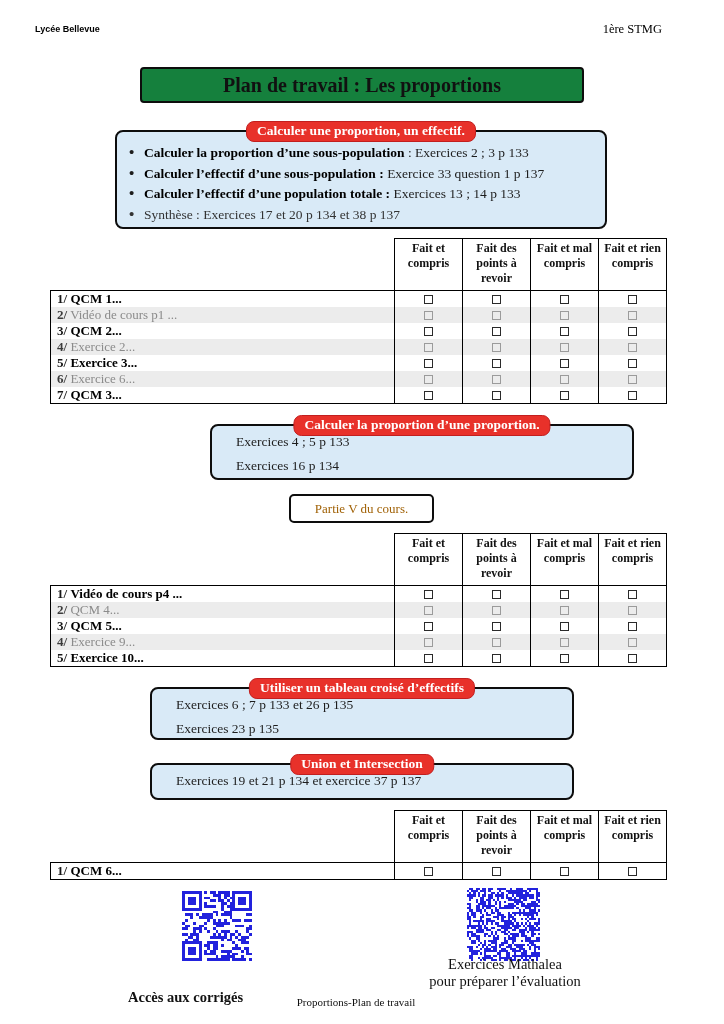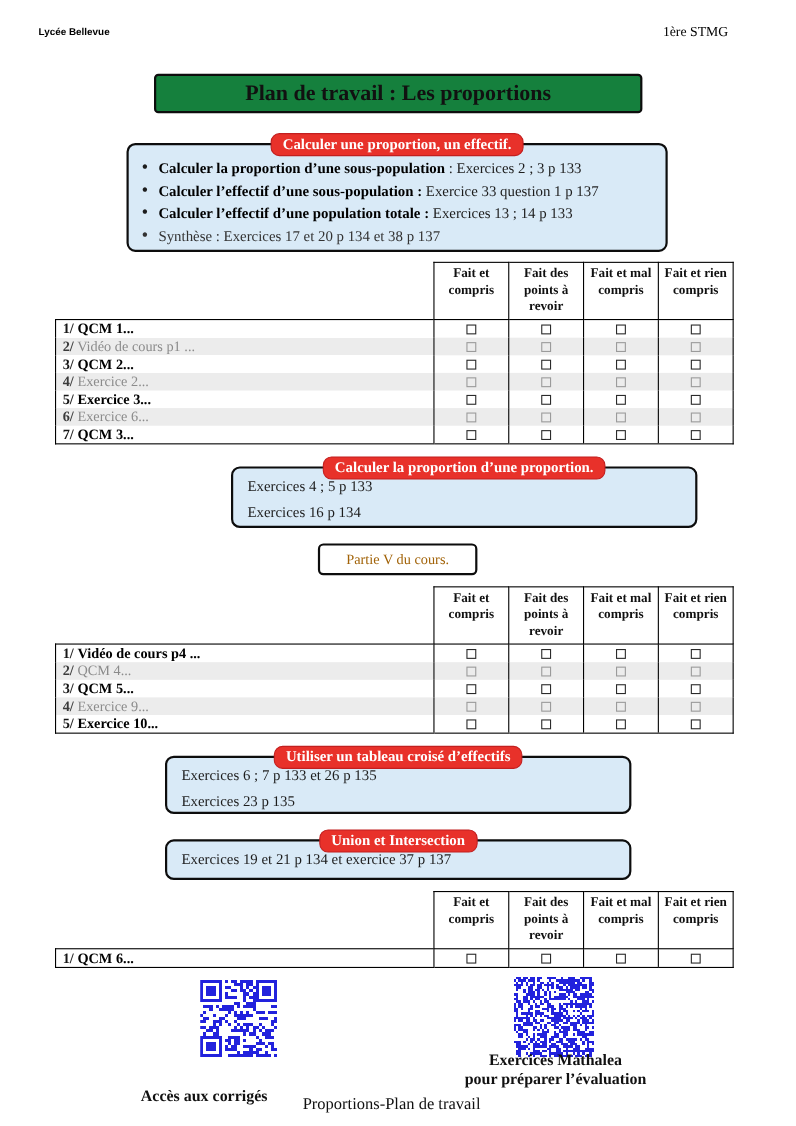--- a/index.html
+++ b/index.html
@@ -25,21 +25,21 @@
   .box1 { left:115px; top:130px; width:492px; height:99px; }
   .box1 ul { margin:13px 0 0 0; padding:0 0 0 12px; list-style:none; }
   .box1 li { position:relative; padding-left:15px; font-size:13.5px; color:#1d1d1d; margin-bottom:4.5px; }
   .box1 li::before { content:"\2022"; position:absolute; left:0; top:-1px; font-weight:bold; font-size:15px; }
   .lead { font-weight:bold; color:#000; }
   .box1 li.plain { color:#333; }
 
   .box2 { left:162px; top:424px; width:424px; height:56px;margin-left:48px; }
   .box3 { left:150px; top:687px; width:424px; height:53px; }
   .box4 { left:150px; top:763px; width:424px; height:37px; }
-  .bluebox p { margin:8px 0 0 0; padding:0 0 0 13px; font-size:13.5px; color:#1d1d1d; }
+  .bluebox p { margin:8px 0 0 0; padding:0 0 0 24px; font-size:13.5px; color:#1d1d1d; }
 
   .partie { position:absolute; left:289px; top:494px; width:145px; height:29px;
     border:2px solid #0d0d0d; border-radius:5px; background:#fff;
     text-align:center; line-height:26px; font-size:13px; color:#a16207; }
 
   .tblwrap { position:absolute; left:50px; }
   .t1 { top:238px; } .t2 { top:533px; } .t3 { top:810px; }
   table.ptable { border-collapse:collapse; table-layout:fixed; width:616px;
     font-family:"Liberation Serif", serif; }
   table.ptable col.lblcol { width:344px; }
@@ -62,22 +62,22 @@
   .box { display:inline-block; width:9px; height:9px; border:1.3px solid #2a2a2a;
     background:transparent; vertical-align:middle; margin-top:-2px; cursor:pointer; }
   tr.alt .box { border-color:#9b9b9b; }
 
   .qr { position:absolute; }
   .qrL { left:182px; top:891px; width:70px; height:70px; }
   .qrR { left:467px; top:888px; width:73px; height:73px; }
   .capL { position:absolute; left:128px; top:961px; width:180px; text-align:left;
     font-weight:bold; font-size:14.5px;margin-top:28px; }
   .capR { position:absolute; left:394px; top:956px; width:222px; text-align:center;
-    font-weight:bold; font-size:14.5px; line-height:17px; }
-  .footer { position:absolute; left:0; right:12px; top:996px; text-align:center; font-size:15px; color:#111; }
+    font-weight:normal; font-size:14.5px; line-height:17px; }
+  .footer { position:absolute; left:0; right:12px; top:996px; text-align:center; font-size:11px; color:#111; }
 </style>
 </head>
 <body>
 
 <div id="page">
 
   <div class="school">Lycée Bellevue</div>
   <div class="grade">1ère STMG</div>
 
   <div class="titlebox">Plan de travail : Les proportions</div>

